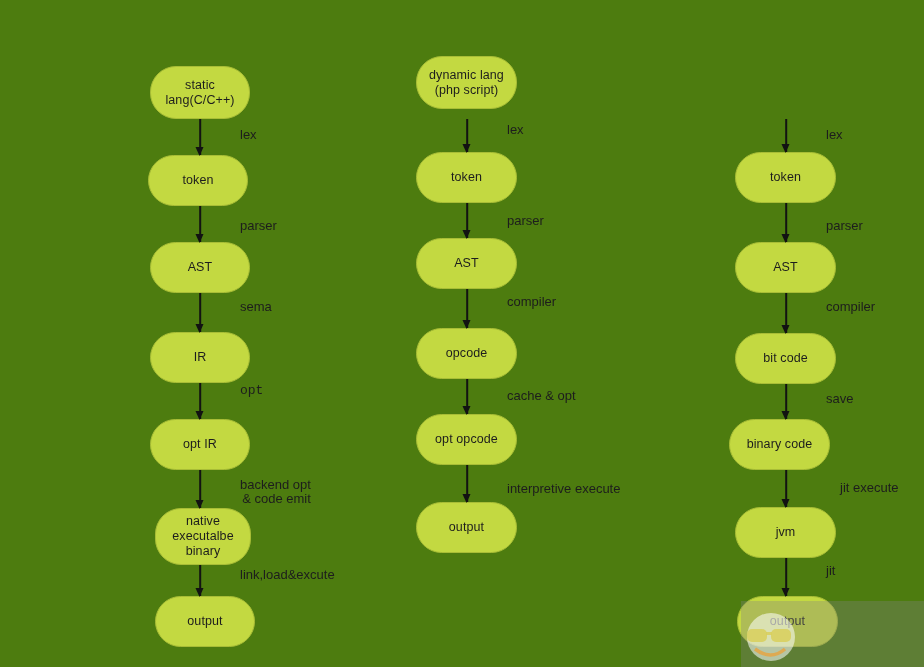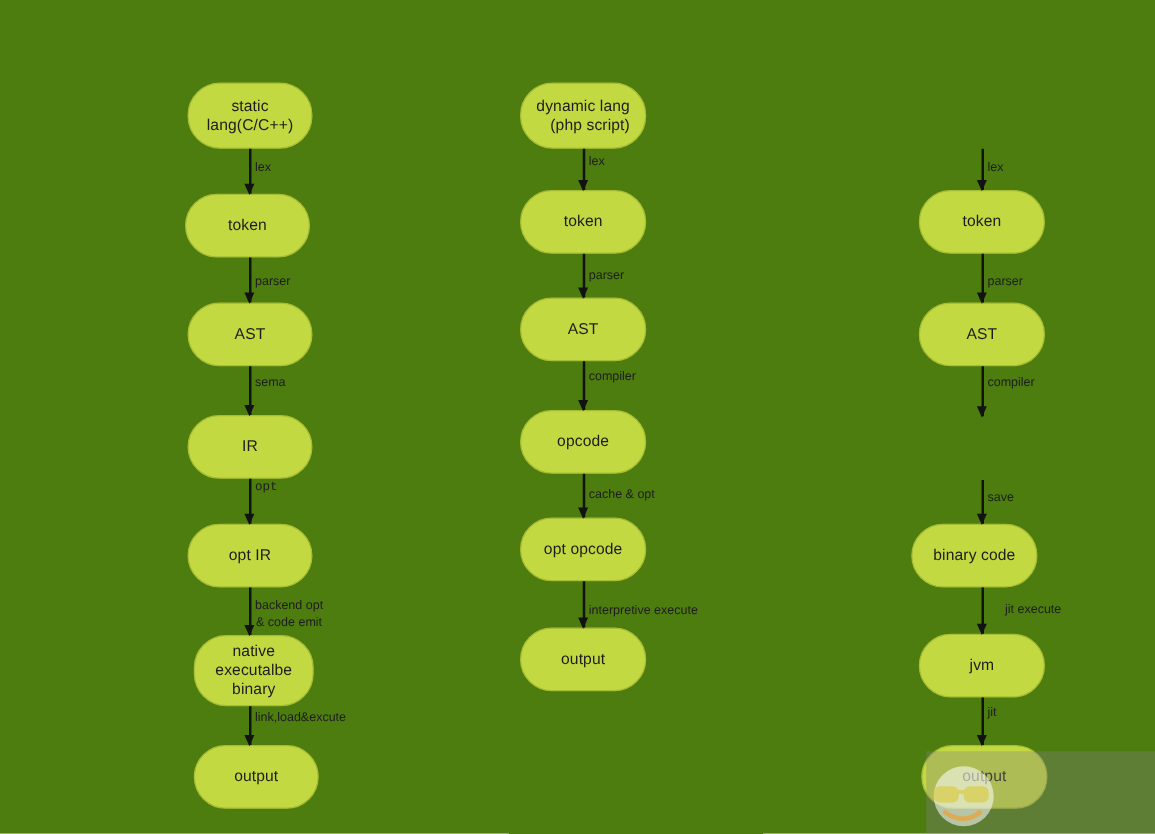--- a/index.html
+++ b/index.html
@@ -68,26 +68,27 @@
     bottom: -1px;
     width: 0;
     height: 0;
     border-left: 4.5px solid transparent;
     border-right: 4.5px solid transparent;
     border-top: 9px solid #121212;
     transform: translateX(-4.5px);
   }
   .edge-label {
     position: absolute;
-    font-size: 10px;
+    font-size: 13px;
     line-height: 13.5px;
     color: #1d1d1d;
     white-space: pre-line;
-    text-align: center;
+    text-align: right;
     user-select: none;
+    margin-left: 36px;
   }
 
   
   #watermark {
     position: absolute;
     left: 741px;
     top: 601px;
     width: 183px;
     height: 66px;
     background: rgba(130, 130, 130, 0.33);
@@ -158,21 +159,21 @@
       <div class="shaft" style="height: 38px;"></div>
       <div class="head"></div>
     </div>
     <div class="edge-label" style="left: 204px; top: 478px;">backend opt
 &amp; code emit</div>
     <div class="edge" style="left: 200px; top: 565px; height: 31px;">
       <div class="shaft" style="height: 31px;"></div>
       <div class="head"></div>
     </div>
     <div class="edge-label" style="left: 204px; top: 568px;">link,load&amp;excute</div>
-    <div class="node" style="left: 416px; top: 66px; width: 101px; height: 53px; text-align: right;">
+    <div class="node" style="left: 416px; top: 56px; width: 101px; height: 53px;">
       <span class="node-label">dynamic lang
 (php script)</span>
     </div>
     <div class="node" style="left: 416px; top: 152px; width: 101px; height: 51px;">
       <span class="node-label">token</span>
     </div>
     <div class="node" style="left: 416px; top: 238px; width: 101px; height: 51px;">
       <span class="node-label">AST</span>
     </div>
     <div class="node" style="left: 416px; top: 414px; width: 101px; height: 51px;">
@@ -207,20 +208,23 @@
     <div class="edge" style="left: 467px; top: 465px; height: 37px;">
       <div class="shaft" style="height: 37px;"></div>
       <div class="head"></div>
     </div>
     <div class="edge-label" style="left: 471px; top: 482px;">interpretive execute</div>
     <div class="node" style="left: 735px; top: 152px; width: 101px; height: 51px;">
       <span class="node-label">token</span>
     </div>
     <div class="node" style="left: 735px; top: 242px; width: 101px; height: 51px;">
       <span class="node-label">AST</span>
+    </div>
+    <div class="node" style="left: 735px; top: 333px; width: 101px; height: 51px;">
+      <span class="node-label">bit code</span>
     </div>
     <div class="node" style="left: 729px; top: 419px; width: 101px; height: 51px;">
       <span class="node-label">binary code</span>
     </div>
     <div class="node" style="left: 735px; top: 507px; width: 101px; height: 51px;">
       <span class="node-label">jvm</span>
     </div>
     <div class="node" style="left: 737px; top: 596px; width: 101px; height: 51px;">
       <span class="node-label">output</span>
     </div>

